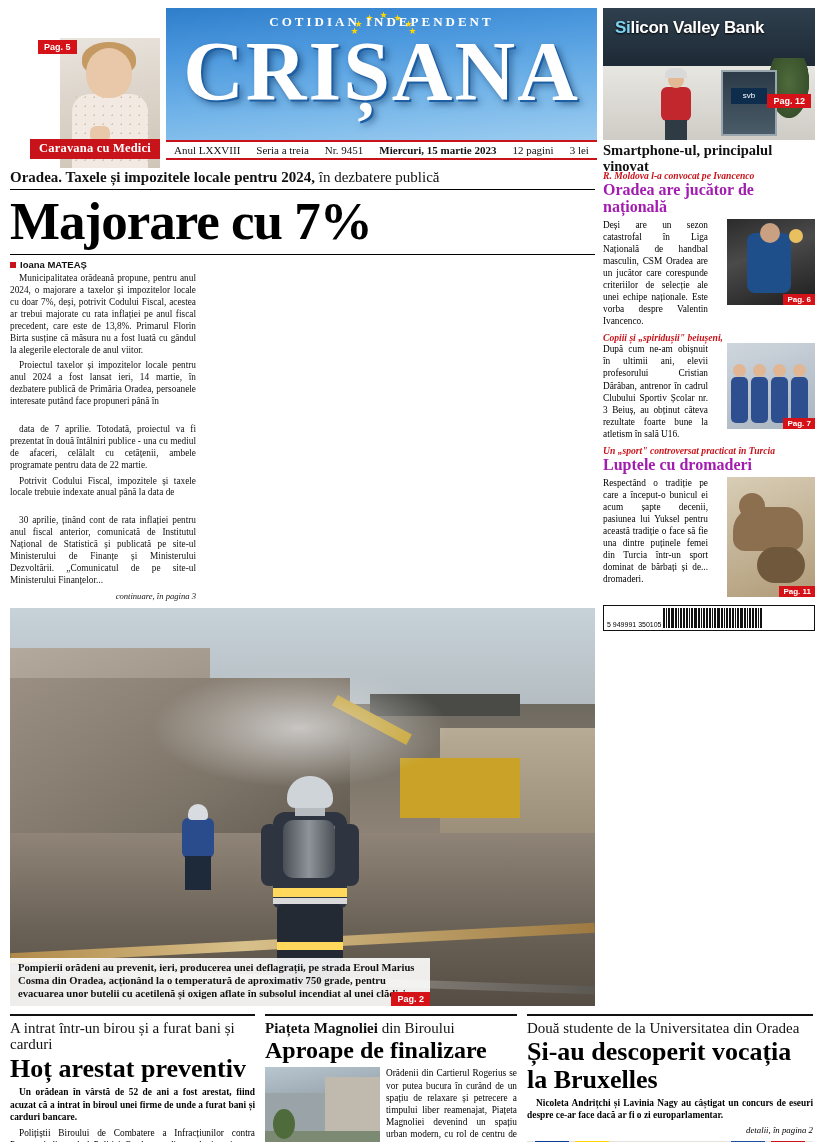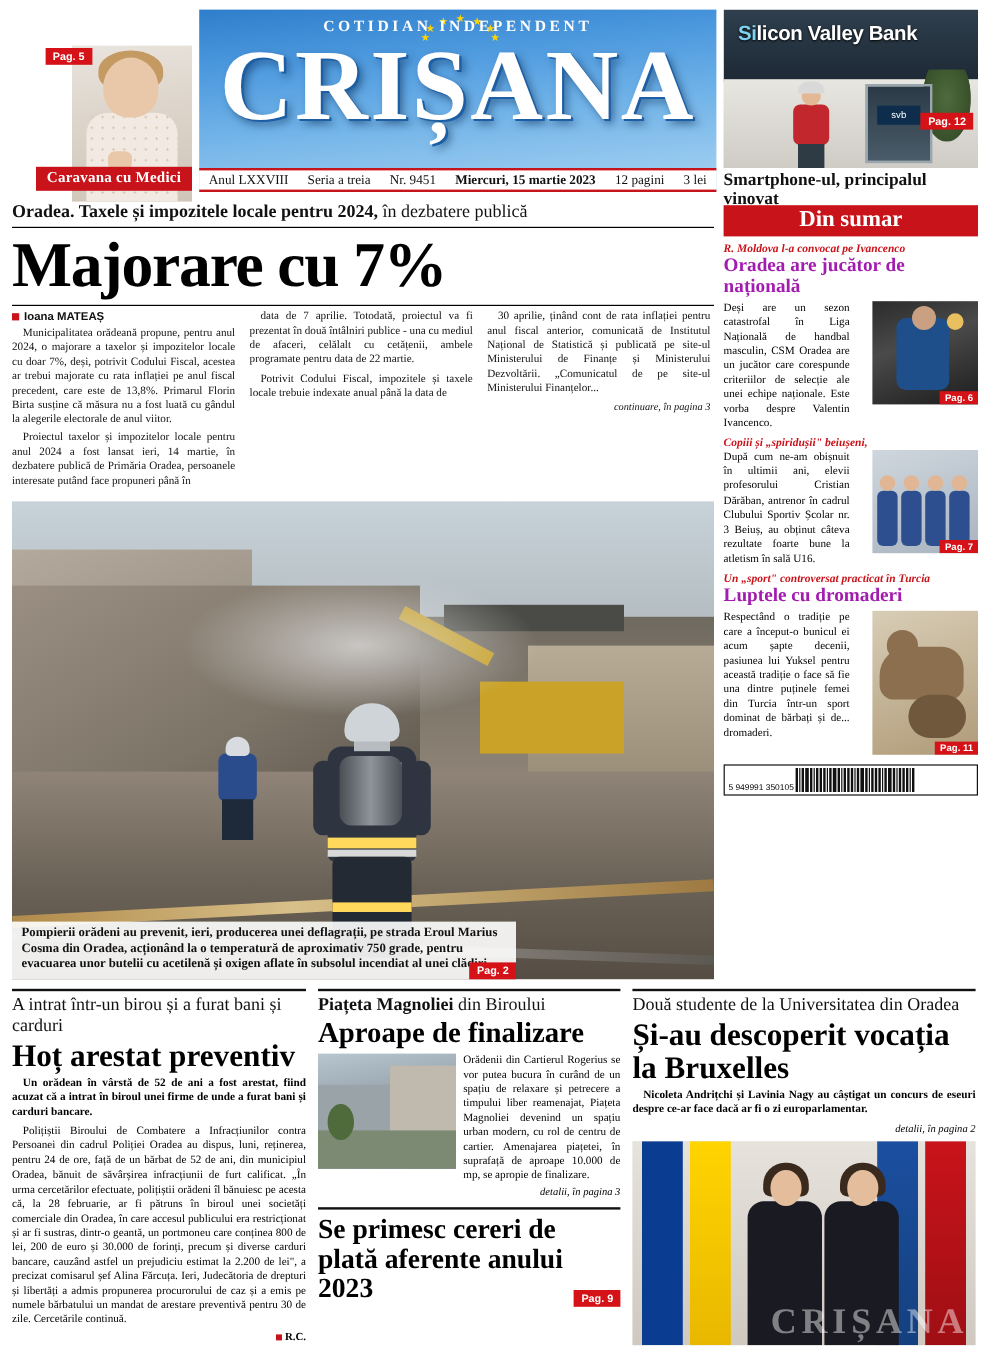--- a/index.html
+++ b/index.html
@@ -217,20 +217,21 @@
   }
   .rule-thin { border-top:1px solid #000; margin: 3px 0 4px; }
 
   .art-cols {
     display:flex; gap: 12px;
     font-family:"Liberation Serif", serif;
     font-size: 9.3px;
     line-height: 1.28;
     text-align: justify;
     color:#111;
+    flex-direction:column;
   }
   .art-cols .col { width: 186px; }
   .byline {
     font-weight:bold; font-size:9.5px;
     font-family:"Liberation Sans", sans-serif;
     margin-bottom:2px;
   }
   .byline .sq {
     display:inline-block;width:6px;height:6px;background:#c9131a;margin-right:4px;
   }
@@ -569,21 +570,20 @@
           </div>
 
           <div class="mp-caption">
             <span>Pompierii orădeni au prevenit, ieri, producerea unei deflagrații, pe strada Eroul Marius Cosma din Oradea, acționând la o temperatură de aproximativ 750 grade, pentru evacuarea unor butelii cu acetilenă și oxigen aflate în subsolul incendiat al unei clădiri.</span>
             <span class="pg">Pag. 2</span>
           </div>
         </div>
       </div>
 
       <div class="right-col">
-        <div class="din-sumar-bar">Din sumar</div>
 
         <div class="sumar-item">
           <div class="sumar-kicker">R. Moldova l-a convocat pe Ivancenco</div>
           <div class="sumar-title">Oradea are jucător de națională</div>
           <div class="sumar-flex">
             <div class="txt sumar-body">Deși are un sezon catastrofal în Liga Națională de handbal masculin, CSM Oradea are un jucător care corespunde criteriilor de selecție ale unei echipe naționale. Este vorba despre Valentin Ivancenco.</div>
             <div class="thumb thumb-handball">
               <div class="pl"></div>
                 <div class="hd"></div>
                 <div class="ball"></div>

